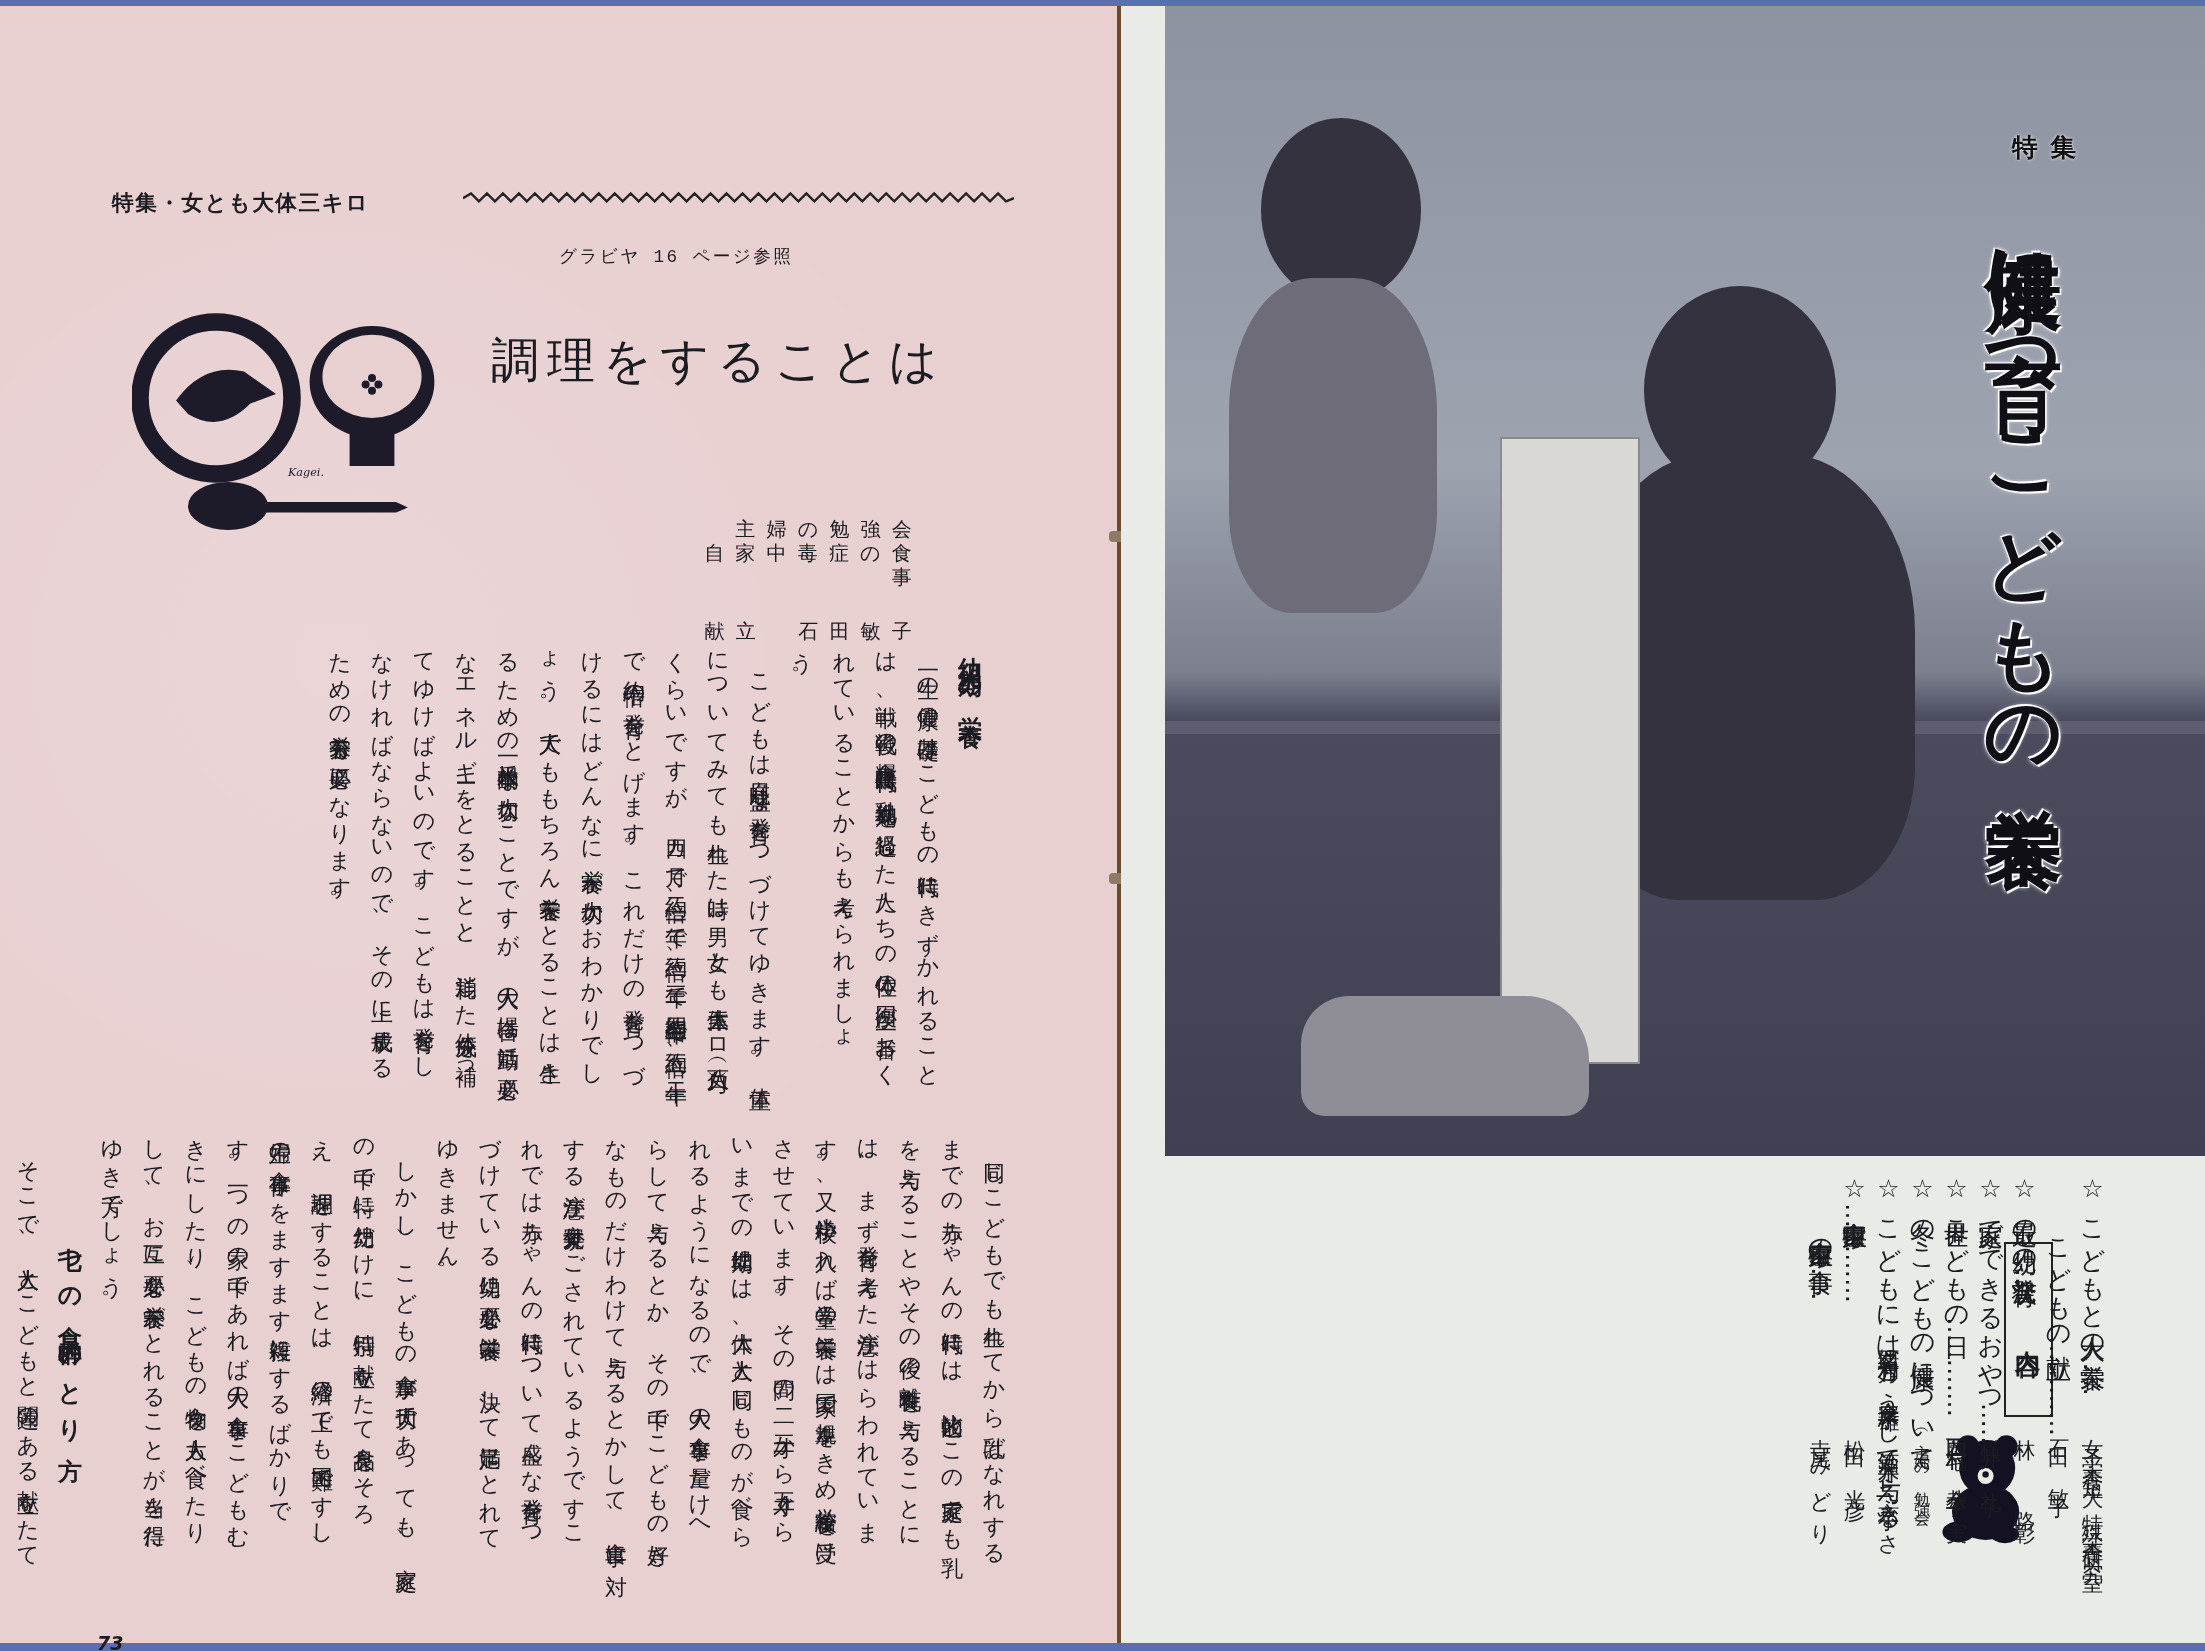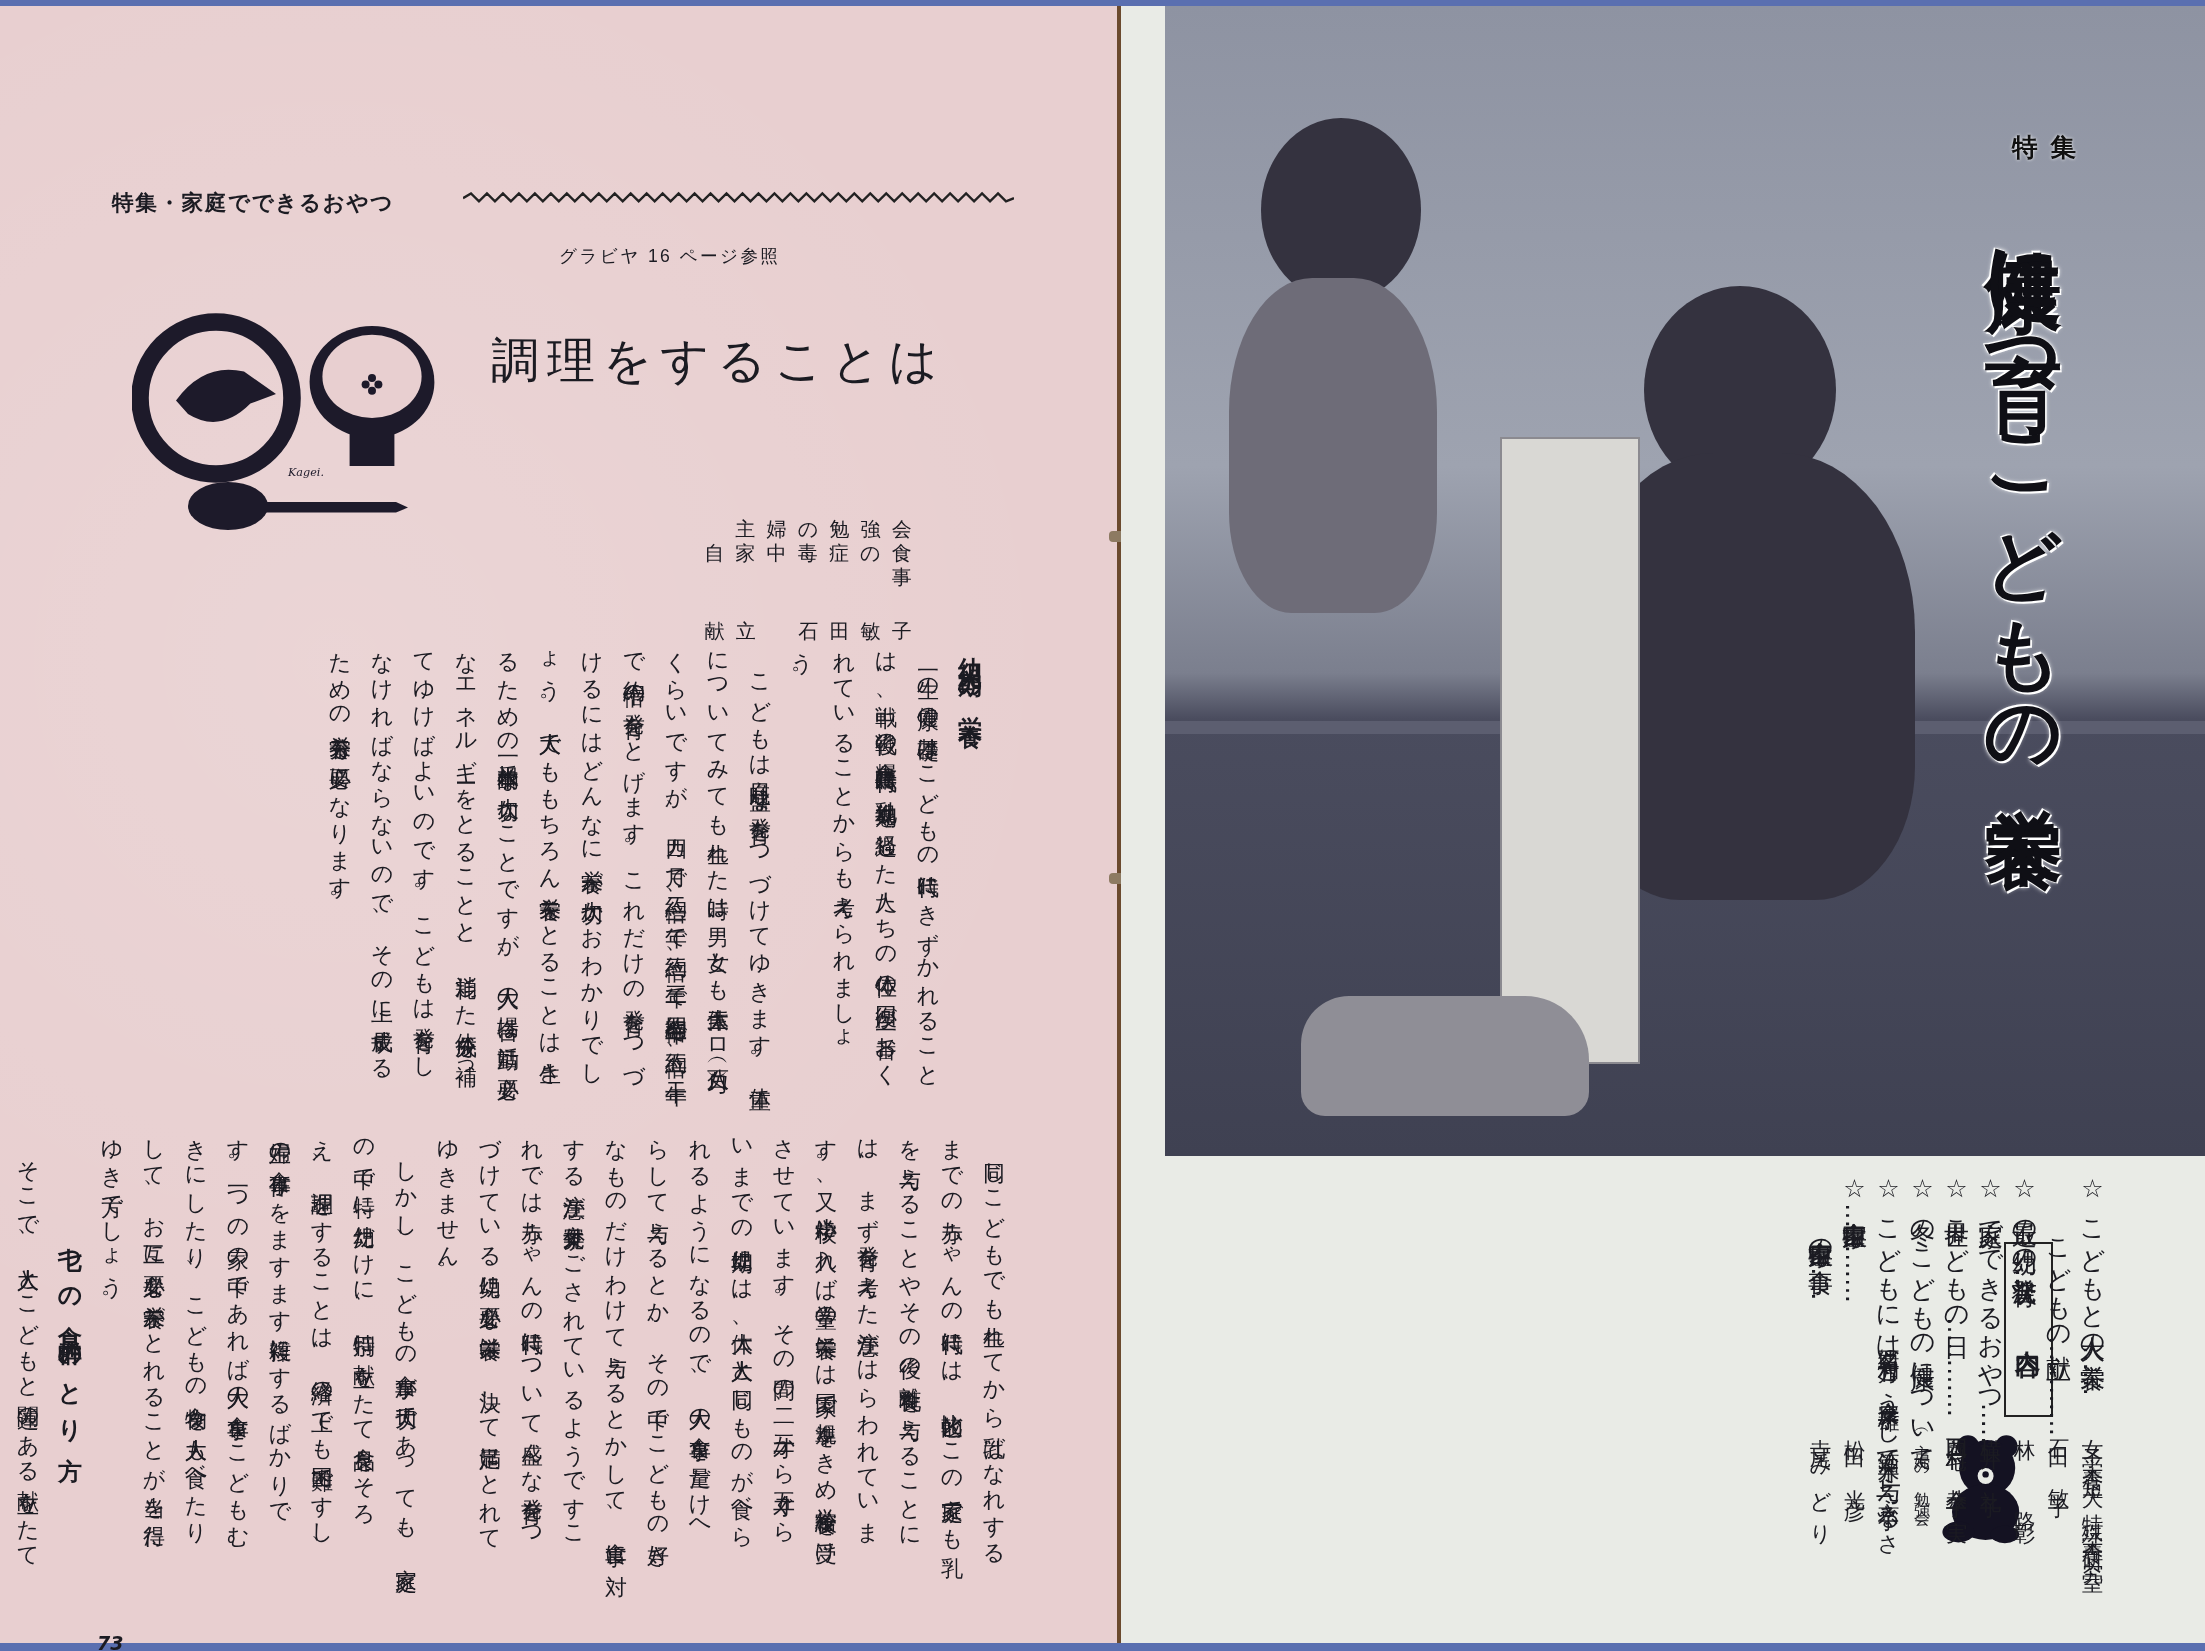--- a/index.html
+++ b/index.html
@@ -24,21 +24,21 @@
     background:#e9ebe6;
     padding-left:8px;
   }
   
   .series-head {
     position:absolute; left:112px; top:182px; font-family:"DejaVu Sans", sans-serif;
     font-weight:bold; font-size:21.6px; letter-spacing:1.6px; white-space:nowrap;
   }
   .zigzag { position:absolute; left:463px; top:185px; width:551px; height:14.4px; }
   .gravure-ref {
-    position:absolute; left:559px; top:238px; font-family:Liberation Sans, sans-serif;
+    position:absolute; left:559px; top:238px; font-family:Liberation Mono, monospace;
     font-size:17.6px; letter-spacing:2.4px;
   }
   .illustration { position:absolute; left:132px; top:300px; width:304px; height:228px; }
   .article-title {
     position:absolute; left:491px; top:323px; font-size:48px; letter-spacing:8px; white-space:nowrap;
     font-family:"DejaVu Serif", serif;
   }
   .byline { position:absolute; left:683px; top:511px; font-family:"DejaVu Sans", sans-serif; font-size:20px; line-height:24px; letter-spacing:11.2px; text-align:right; width:240px; }
   .byline .gap { height:30px; }
   .vcol-block {
@@ -87,21 +87,21 @@
   .toc-entry { display:block; position:relative; }
   .toc-entry .author {
     position:absolute; top:248px; font-size:21.6px; letter-spacing:9.6px;
   }
   .toc-entry.sub { padding-top:48px; }
 </style>
 </head>
 <body>
 
 <div class="page-left">
-  <div class="series-head">特集・家庭でできるおやつ</div>
+  <div class="series-head">特集・女とも大体三キロ</div>
   <svg class="zigzag" viewBox="0 0 690 18" preserveAspectRatio="none">
     <polyline fill="none" stroke="#222" stroke-width="3" points="0,9 10,3 20,13 30,3 40,13 50,3 60,13 70,3 80,13 90,3 100,13 110,3 120,13 130,3 140,13 150,3 160,13 170,3 180,13 190,3 200,13 210,3 220,13 230,3 240,13 250,3 260,13 270,3 280,13 290,3 300,13 310,3 320,13 330,3 340,13 350,3 360,13 370,3 380,13 390,3 400,13 410,3 420,13 430,3 440,13 450,3 460,13 470,3 480,13 490,3 500,13 510,3 520,13 530,3 540,13 550,3 560,13 570,3 580,13 590,3 600,13 610,3 620,13 630,3 640,13 650,3 660,13 670,3 680,13 690,9"></polyline>
   </svg>
   <div class="gravure-ref">グラビヤ 16 ページ参照</div>
 
   <svg class="illustration" viewBox="0 0 380 285">
     <g>
       <circle cx="105" cy="115" r="95" fill="none" stroke="#1d1a2a" stroke-width="22"></circle>
       <path d="M55,118 Q90,70 140,82 L180,110 L148,122 Q110,160 70,135 Z" fill="#1d1a2a"></path>
     </g>

